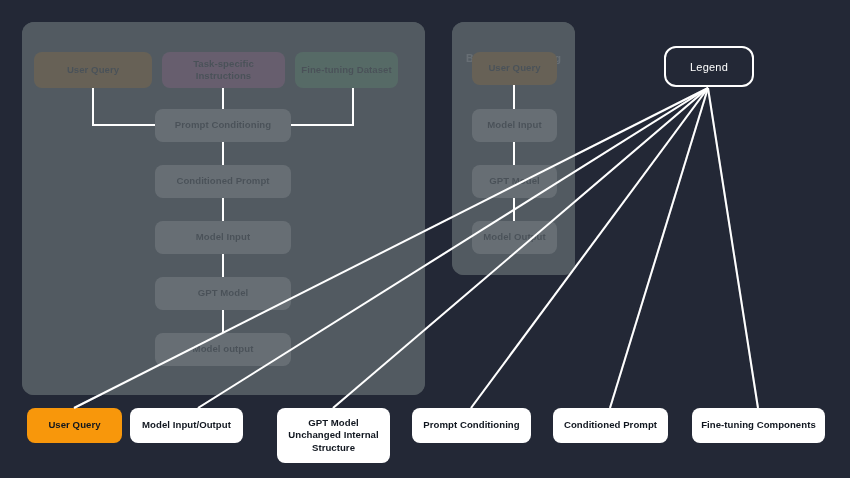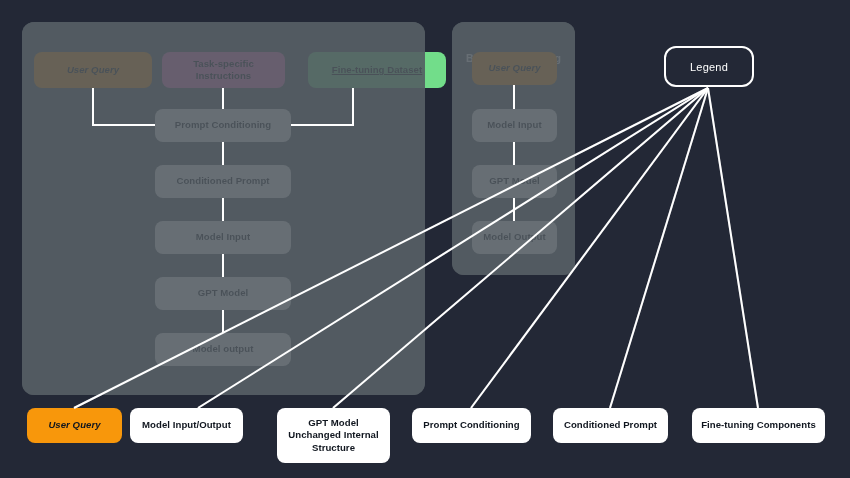--- a/index.html
+++ b/index.html
@@ -55,21 +55,21 @@
     border-radius: 8px;
     color: #10161f;
     font-size: 9.6px;
     font-weight: bold;
     line-height: 1.28;
     letter-spacing: .05px;
     box-sizing: border-box;
     padding: 2px 5px;
     z-index: 4;
   }
-  .c-orange { background: #F8970B; font-style: italic; }
+  .c-orange { background: #F8970B; }
   .c-pink   { background: #F97FCB; }
   .c-green  { background: #72DD8A; }
   .c-cyan   { background: #ffffff; }
   .c-white  { background: #ffffff; }
 
   .legend-box {
     position: absolute;
     display: flex;
     align-items: center;
     justify-content: center;
@@ -127,21 +127,21 @@
       <path d="M 708 88 L 758 408" fill="none" stroke="#ffffff" stroke-width="2" opacity="1"></path>
     </svg>
 
   <div id="nodes-layer">
       <div class="node c-orange" style="left: 34px; top: 52px; width: 118px; height: 36px;">
         <span style="white-space: pre-line;">User Query</span>
       </div>
       <div class="node c-pink" style="left: 162px; top: 52px; width: 123px; height: 36px;">
         <span style="white-space: pre-line;">Task-specific Instructions</span>
       </div>
-      <div class="node c-green" style="left: 308px; top: 52px; width: 138px; height: 36px; text-decoration: underline;">
+      <div class="node c-green" style="left: 295px; top: 52px; width: 103px; height: 36px;">
         <span style="white-space: pre-line;">Fine-tuning Dataset</span>
       </div>
       <div class="node c-cyan" style="left: 155px; top: 109px; width: 136px; height: 33px;">
         <span style="white-space: pre-line;">Prompt Conditioning</span>
       </div>
       <div class="node c-cyan" style="left: 155px; top: 165px; width: 136px; height: 33px;">
         <span style="white-space: pre-line;">Conditioned Prompt</span>
       </div>
       <div class="node c-cyan" style="left: 155px; top: 221px; width: 136px; height: 33px;">
         <span style="white-space: pre-line;">Model Input</span>

